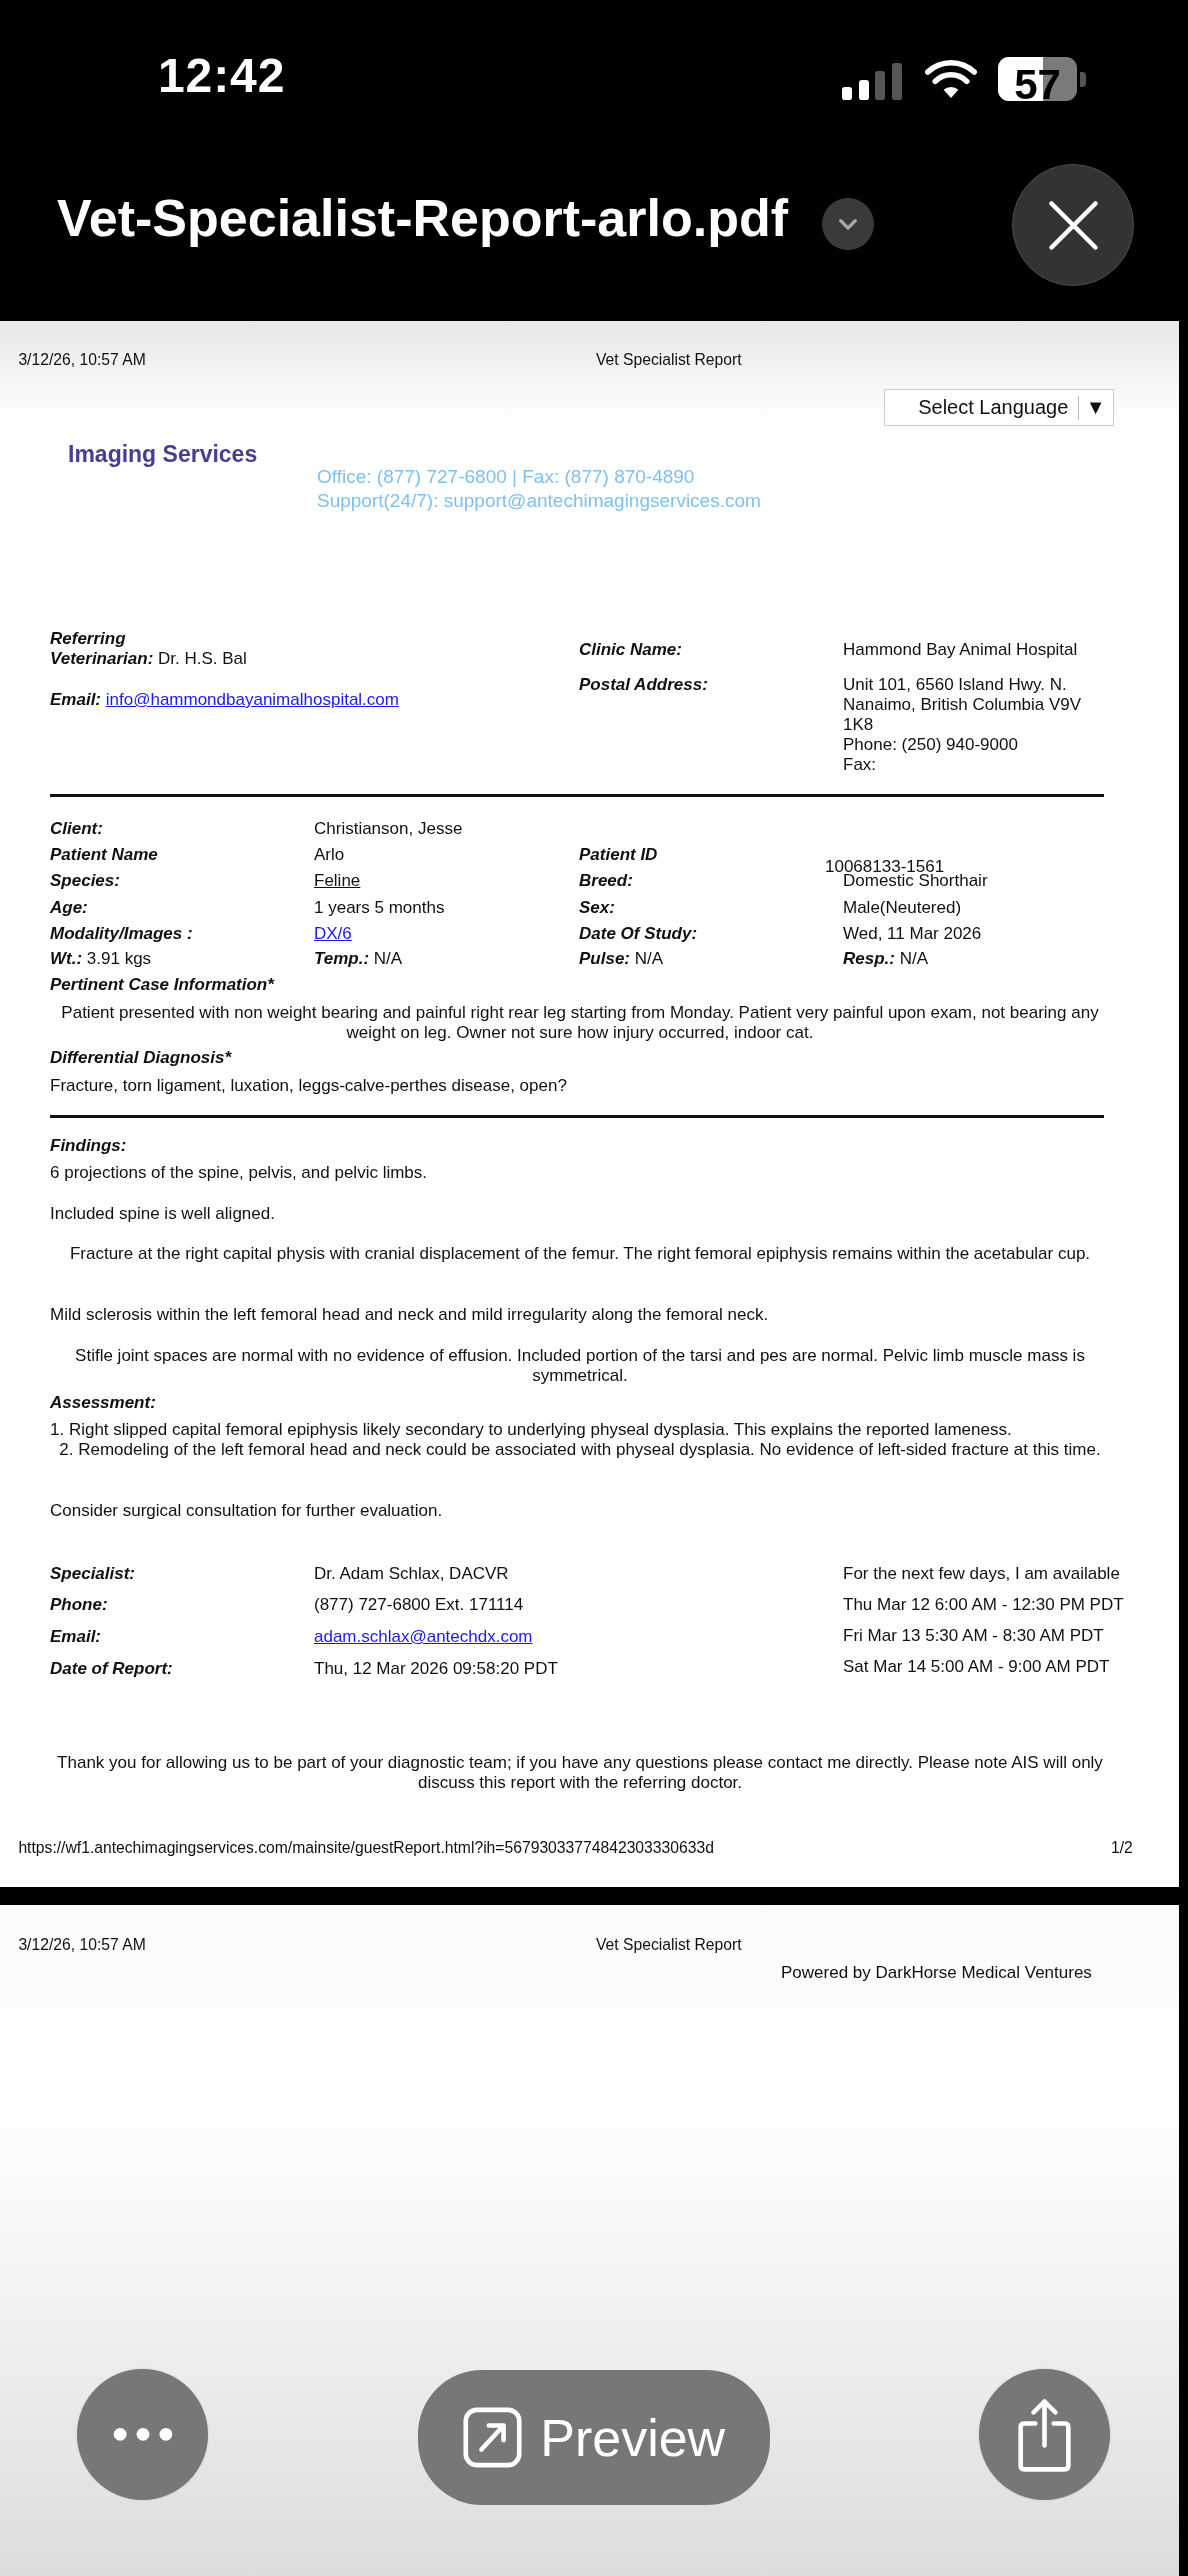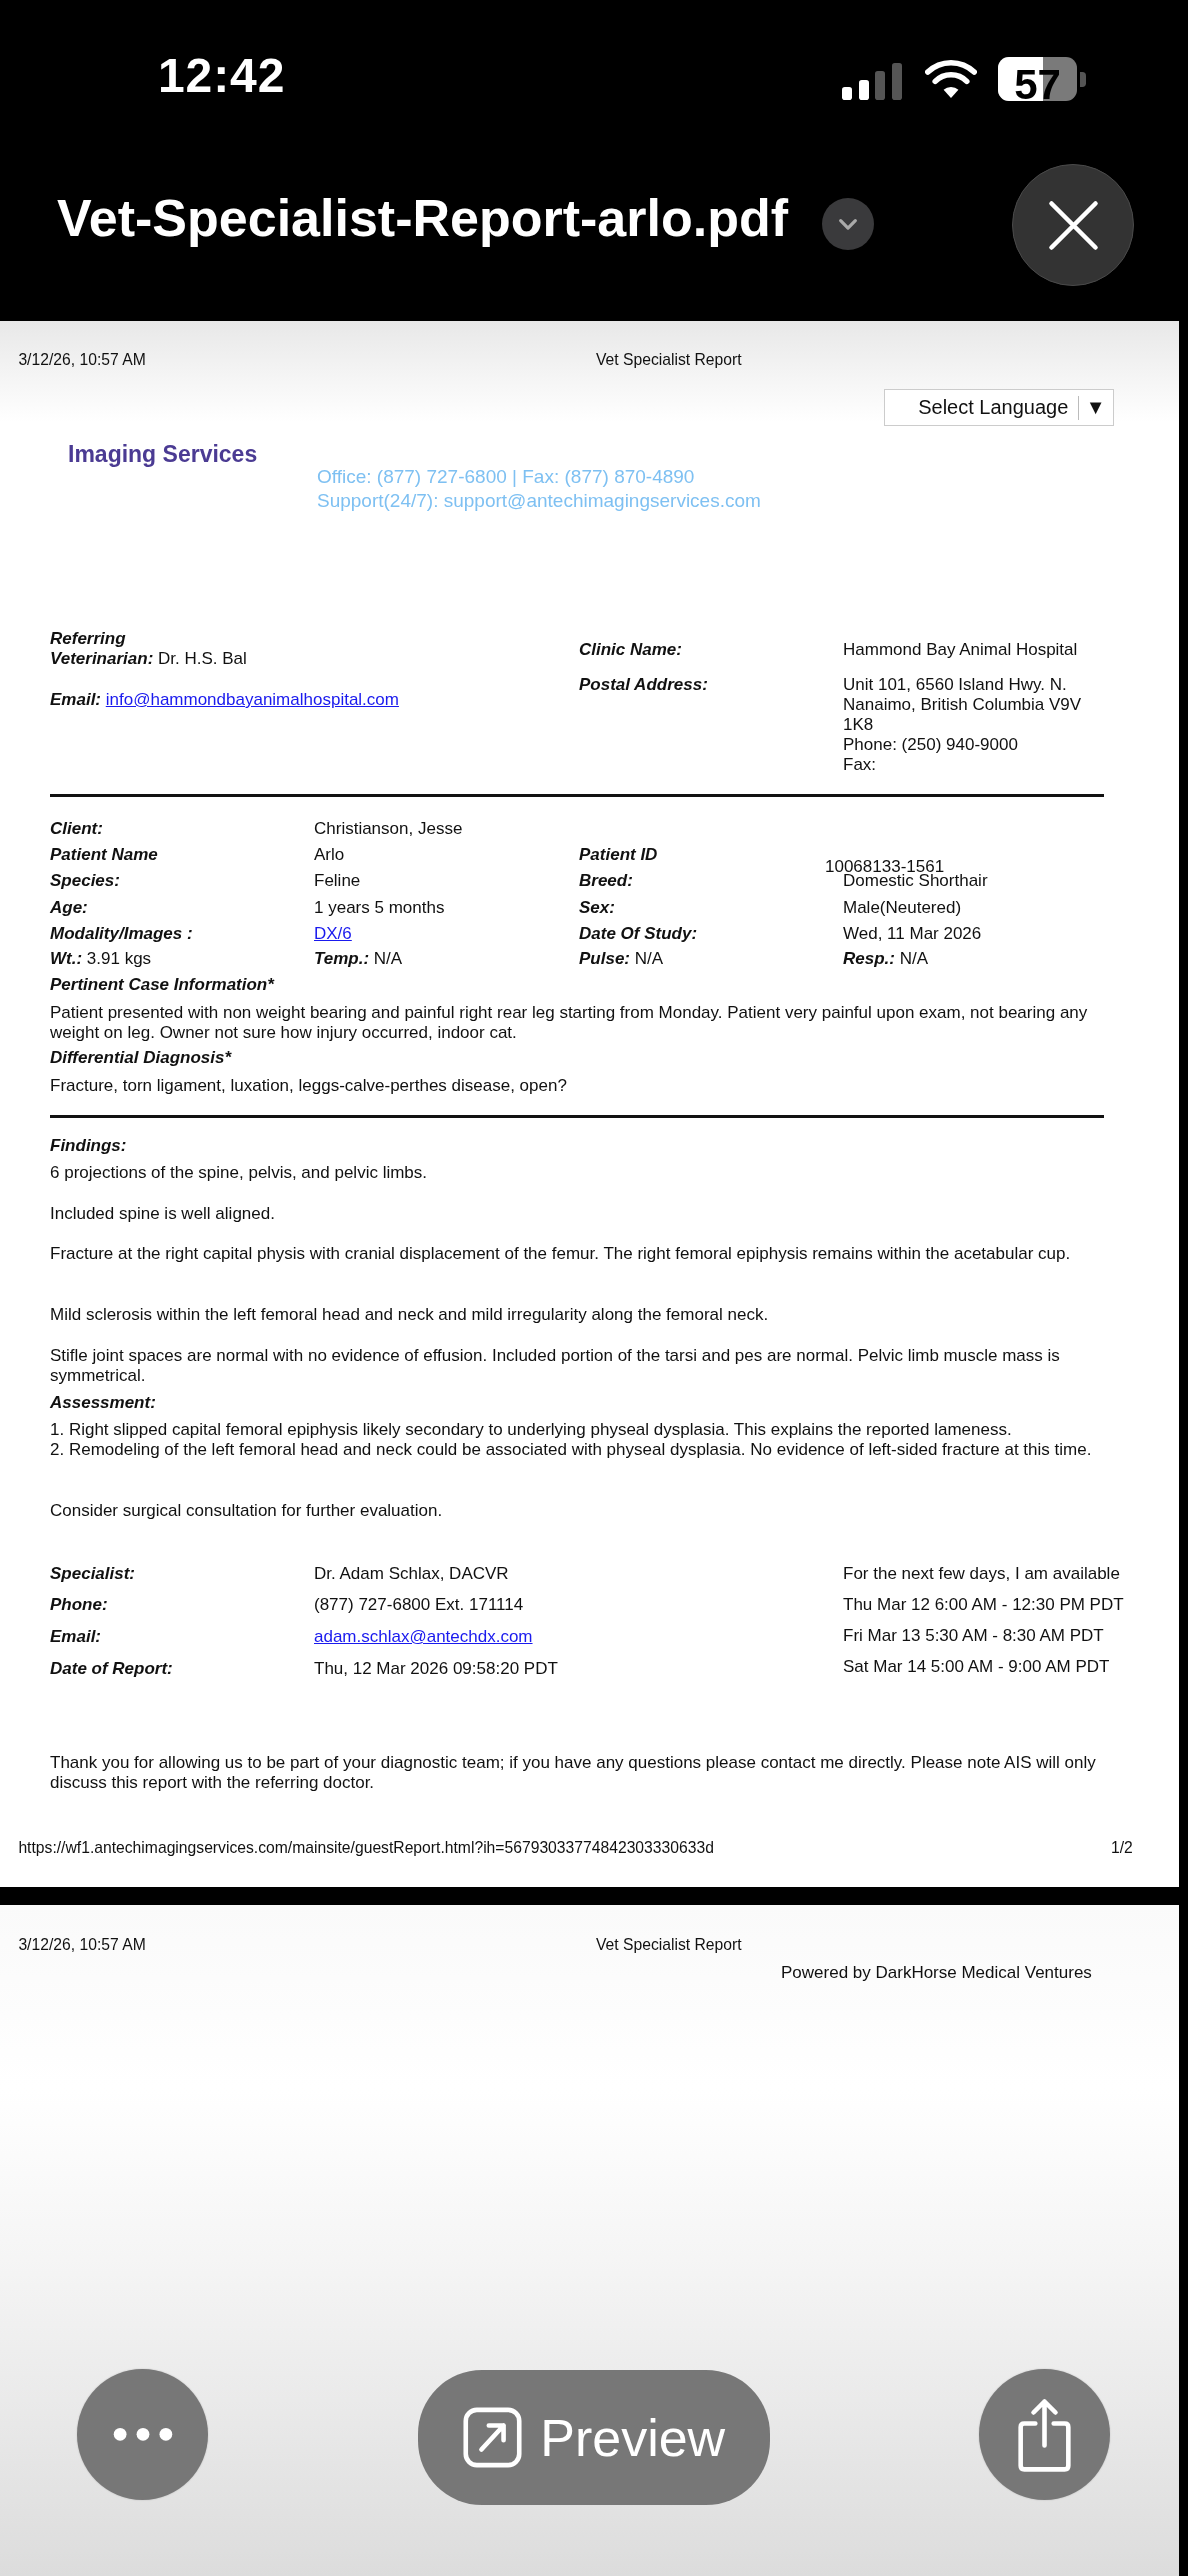--- a/index.html
+++ b/index.html
@@ -34,21 +34,21 @@
   .lang-select .sep { width: 0.9px; height: 24px; background: #bbb; margin: 0 7.4px 0 9.2px; }
 
   .logo { position: absolute; left: 68px; top: 120px; }
   .logo-word { font-family: "DejaVu Serif", serif; font-weight: 700; font-size: 66px; color: #4b3b93; letter-spacing: -0.9px; line-height: 74px; }
   .logo-tm { font-size: 9.2px; color: #4b3b93; font-family: "Liberation Sans", sans-serif; vertical-align: baseline; }
   .logo-sub { font-size: 23px; color: #4b3b93; font-weight: 700; margin-top: 0px; }
   .contact { position: absolute; left: 317px; top: 144px; color: #7ec0f2; font-size: 19px; line-height: 24px; }
 
   .lbl { font-weight: 700; font-style: italic; }
   .t { position: absolute; font-size: 17px; line-height: 20px; color: #111; white-space: nowrap; }
-  .wrap { white-space: normal; }
+  .wrap { white-space: normal; text-align: center; }
   a.link { color: #1a1aee; text-decoration: underline; }
   .hr { position: absolute; left: 50px; width: 1054px; height: 2.8px; background: #111; }
 
   
   .btn-circle { position: absolute; width: 131px; height: 131px; border-radius: 50%; background: #777; display: flex; align-items: center; justify-content: center; box-shadow: 0 0 1.8px rgba(0,0,0,0.2); }
   .preview-btn { position: absolute; left: 418px; top: 2370px; width: 352px; height: 135px; border-radius: 64px; background: #777; display: flex; align-items: center; justify-content: center; gap: 18.4px; color: #fff; font-size: 52px; }
 </style>
 </head>
 <body>
 
@@ -128,21 +128,21 @@
 
   <div class="t lbl" style="left:50px;top:498px;">Client:</div>
   <div class="t" style="left:314px;top:498px;">Christianson, Jesse</div>
 
   <div class="t lbl" style="left:50px;top:524px;">Patient Name</div>
   <div class="t" style="left:314px;top:524px;">Arlo</div>
   <div class="t lbl" style="left:579px;top:524px;">Patient ID</div>
   <div class="t" style="left:825px;top:524px;margin-top:12px;">10068133-1561</div>
 
   <div class="t lbl" style="left:50px;top:550px;">Species:</div>
-  <div class="t" style="left:314px;top:550px;">Feline</div>
+  <div class="t" style="left:314px;top:550px;text-decoration:underline;">Feline</div>
   <div class="t lbl" style="left:579px;top:550px;">Breed:</div>
   <div class="t" style="left:843px;top:550px;">Domestic Shorthair</div>
 
   <div class="t lbl" style="left:50px;top:577px;">Age:</div>
   <div class="t" style="left:314px;top:577px;">1 years 5 months</div>
   <div class="t lbl" style="left:579px;top:577px;">Sex:</div>
   <div class="t" style="left:843px;top:577px;">Male(Neutered)</div>
 
   <div class="t lbl" style="left:50px;top:603px;">Modality/Images :</div>
   <a class="t link" style="left:314px;top:603px;">DX/6 </a>

